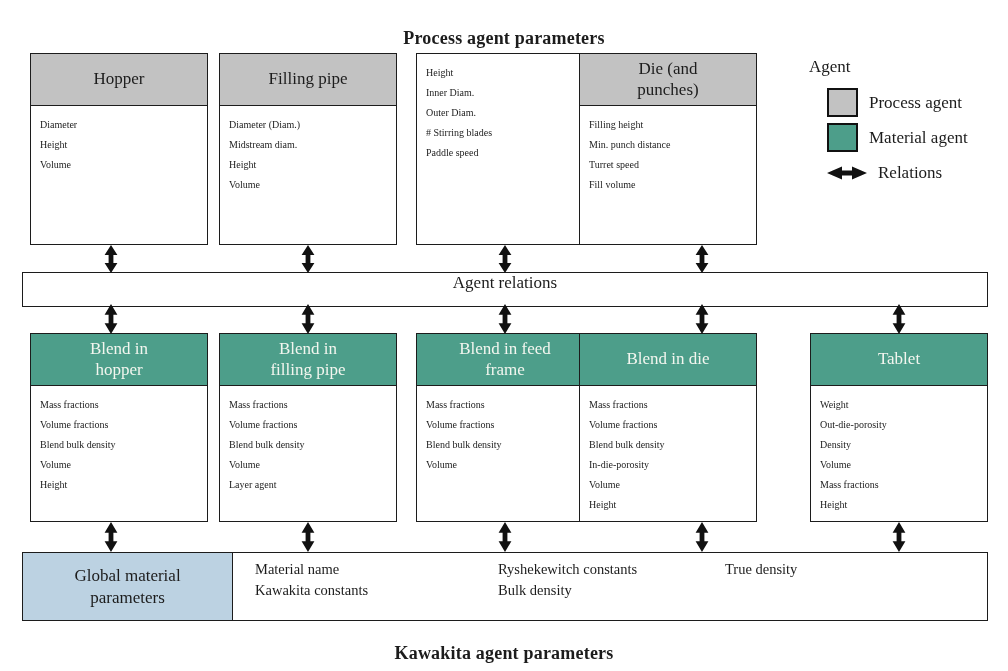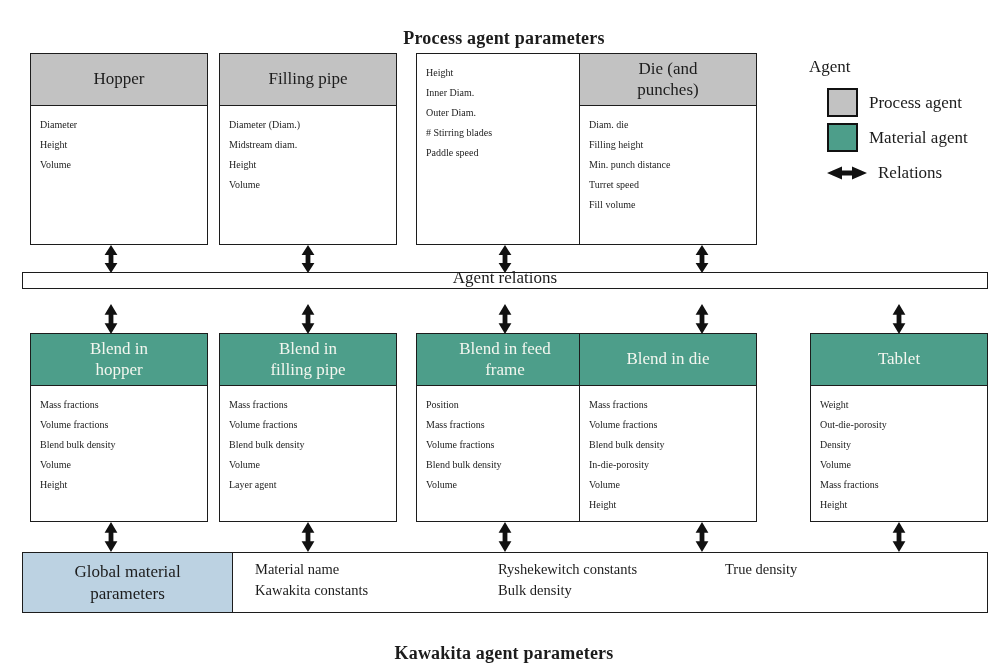--- a/index.html
+++ b/index.html
@@ -15,23 +15,23 @@
   .box-midrow { top: 333px; height: 189px; }
   .col1 { left: 30px; } .col2 { left: 219px; } .col3 { left: 416px; } .col4 { left: 579px; } .col5 { left: 810px; }
 
   .agent-header { height: 52px; border-bottom: 1.6px solid #1c1c1c; display: flex; align-items: center; justify-content: center; text-align: center; font-size: 17px; line-height: 1.18; white-space: pre-line; }
   .agent-header.process { background: #c2c2c2; color: #1c1c1c; }
   .agent-header.material { background: #4d9e8a; color: #f3f6ef; }
 
   .agent-body { padding: 9px 9px 0 9px; font-size: 10px; line-height: 20px; }
   .agent-body .param { white-space: nowrap; }
 
-  .relations-bar { position: absolute; left: 22px; top: 272px; width: 966px; height: 17px; border: 1.6px solid #1c1c1c; background: #ffffff; display: flex; align-items: flex-end; justify-content: center; font-size: 17px; }
-
-  .global-bar { position: absolute; left: 22px; top: 552px; width: 966px; height: 61px; border: 1.6px solid #1c1c1c; background: #ffffff; }
+  .relations-bar { position: absolute; left: 22px; top: 272px; width: 966px; height: 35px; border: 1.6px solid #1c1c1c; background: #ffffff; display: flex; align-items: flex-start; justify-content: center; font-size: 17px; }
+
+  .global-bar { position: absolute; left: 22px; top: 552px; width: 966px; height: 69px; border: 1.6px solid #1c1c1c; background: #ffffff; }
   .global-header { position: absolute; left: 0; top: 0; width: 210px; height: 100%; background: #bcd2e2; border-right: 1.6px solid #1c1c1c; display: flex; align-items: center; justify-content: center; text-align: center; font-size: 17px; line-height: 1.25; white-space: pre-line; }
   .global-col { position: absolute; top: 6px; font-size: 14.5px; line-height: 21px; }
   .global-col.c0 { left: 232px; } .global-col.c1 { left: 475px; } .global-col.c2 { left: 702px; }
 
   .legend { position: absolute; left: 799px; top: 57px; width: 200px; }
   .legend-title { font-size: 17px; margin: 0 0 10px 10px; }
   .legend-row { display: flex; align-items: center; gap: 11px; margin-bottom: 4px; min-height: 31px; margin-left: 28px; }
   .legend-swatch { width: 31px; height: 29px; border: 2px solid #111111; flex: 0 0 auto; }
   .legend-swatch.process { background: #c2c2c2; }
   .legend-swatch.material { background: #4d9e8a; }
@@ -71,21 +71,20 @@
         <div class="param">Inner Diam.</div>
         <div class="param">Outer Diam.</div>
         <div class="param"># Stirring blades</div>
         <div class="param">Paddle speed</div>
       </div>
   </div>
   <div class="agent-box box-toprow col4">
     <div class="agent-header process">Die (and
 punches)</div>
     <div class="agent-body">
-        <div class="param">Diam. die</div>
         <div class="param">Filling height</div>
         <div class="param">Min. punch distance</div>
         <div class="param">Turret speed</div>
         <div class="param">Fill volume</div>
       </div>
   </div>
 
   <div class="legend">
     <div class="legend-title">Agent</div>
     <div class="legend-row">
@@ -129,21 +128,20 @@
         <div class="param">Volume fractions</div>
         <div class="param">Blend bulk density</div>
         <div class="param">Volume</div>
         <div class="param">Layer agent</div>
       </div>
   </div>
   <div class="agent-box box-midrow col3">
     <div class="agent-header material">Blend in feed
 frame</div>
     <div class="agent-body">
-        <div class="param">Position</div>
         <div class="param">Mass fractions</div>
         <div class="param">Volume fractions</div>
         <div class="param">Blend bulk density</div>
         <div class="param">Volume</div>
       </div>
   </div>
   <div class="agent-box box-midrow col4">
     <div class="agent-header material">Blend in die</div>
     <div class="agent-body">
         <div class="param">Mass fractions</div>

